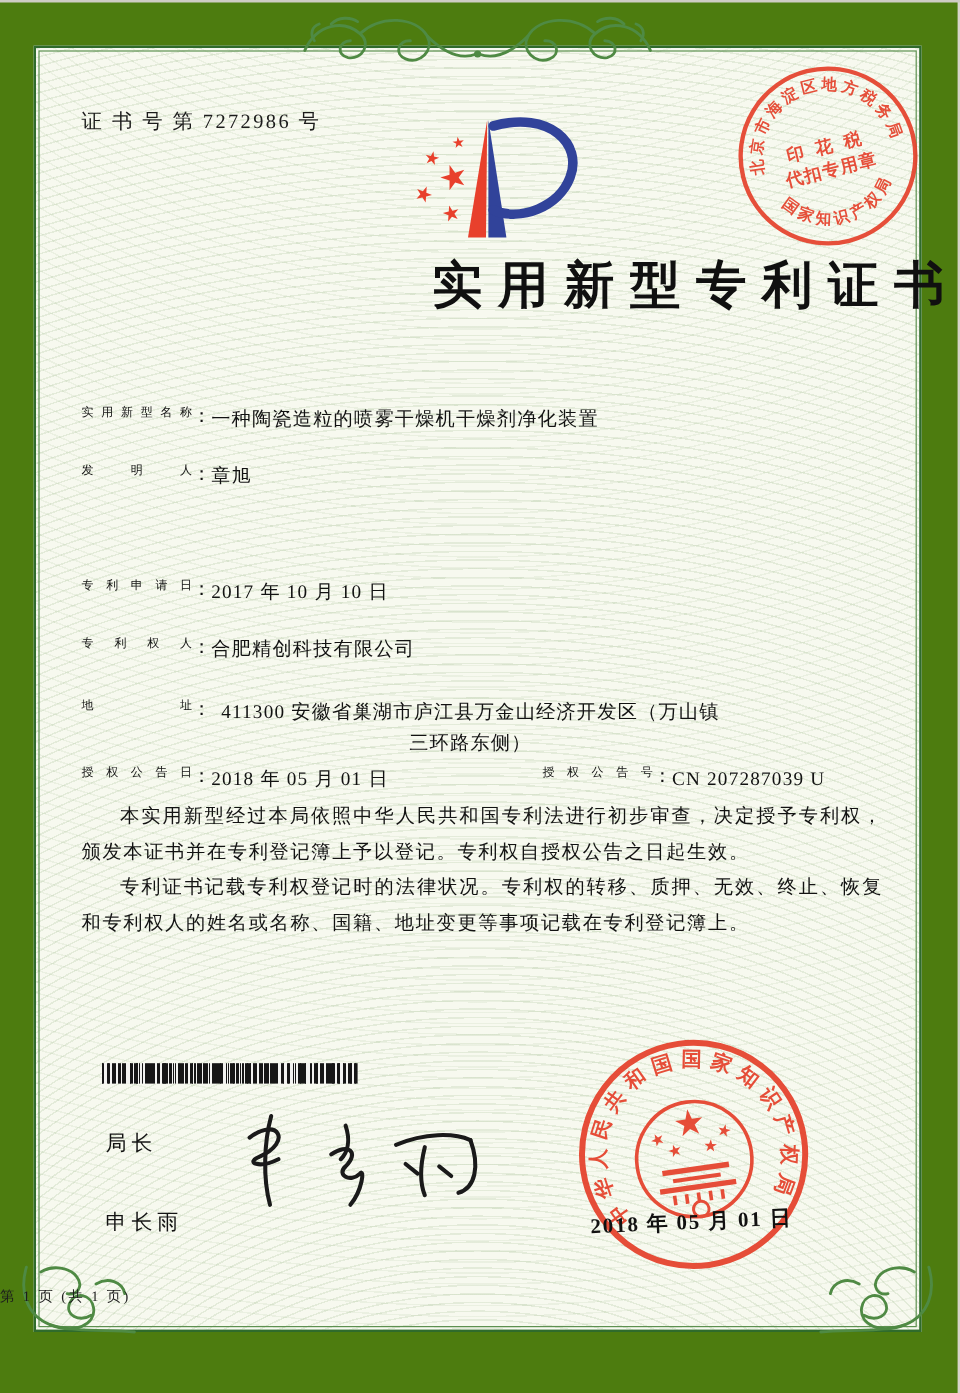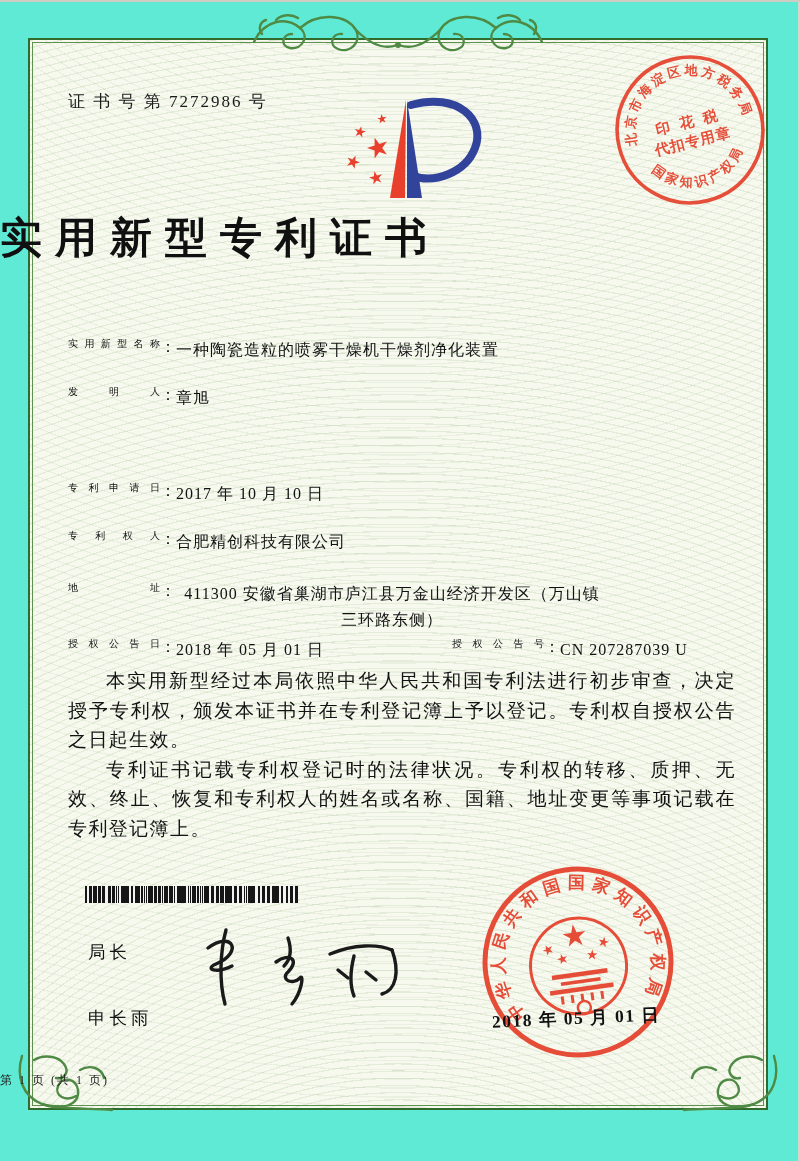--- a/index.html
+++ b/index.html
@@ -1,52 +1,52 @@
 <!DOCTYPE html>
 <html><head>
 <meta charset="utf-8">
 <style>
   html,body{margin:0;padding:0;}
   body{background:#efece4;font-family:"Liberation Serif","DejaVu Serif",serif;}
   .page{
     position:relative;width:800px;height:1161px;margin:0 auto;overflow:hidden;
-    background:#5eead4;
+    background:#4d7c0f;
     box-shadow:inset 0 2px 0 #cfccc4, inset -2px 0 0 #d8d5cc;
   }
   
   .frame{
     position:absolute;left:28px;top:38px;width:736px;height:1068px;
     border:2px solid #2f6b2c;
     background:
       repeating-radial-gradient(120% 85% at 50% 135%, rgba(125,162,104,0.16) 0 1.2px, rgba(255,255,255,0) 1.2px 7px),
       repeating-radial-gradient(130% 90% at 50% -45%, rgba(125,162,104,0.10) 0 1.2px, rgba(255,255,255,0) 1.2px 9px),
       #f7f9ef;
   }
   .frame-inner{position:absolute;inset:2px;border:1px solid #5d9150;pointer-events:none;}
   .abs{position:absolute;}
 
   .cert-no{left:68px;top:90px;font-size:17px;letter-spacing:2px;color:#1b1b1b;}
 
   .title{
-    left:0;top:210px;width:100%;text-align:left;
+    left:0;top:210px;width:100%;text-align:right;
     font-size:42px;font-weight:bold;letter-spacing:13px;color:#101010;
   }
 
   .field-row{left:68px;font-size:16px;color:#121212;}
   .flabel{
     display:inline-block;width:92px;font-size:10px;
     text-align:justify;text-align-last:justify;vertical-align:top;
   }
   .fcolon{display:inline-block;vertical-align:top;}
   .fvalue{display:inline-block;vertical-align:top;letter-spacing:1px;line-height:26px;text-align:center;}
   .fvalue-addr{width:432px;}
 
   .body-text{
     left:68px;top:666px;width:668px;
-    font-size:19px;line-height:29.5px;letter-spacing:1.4px;
+    font-size:16px;line-height:29.5px;letter-spacing:1.4px;
     text-align:justify;color:#131313;
   }
   .body-text p{margin:0;text-indent:2em;}
 
   .barcode{
     left:85px;top:886px;width:213px;height:17px;
     background:
       repeating-linear-gradient(90deg,#161616 0 2px,rgba(0,0,0,0) 2px 5px,#161616 5px 6px,rgba(0,0,0,0) 6px 9px,#161616 9px 12px,rgba(0,0,0,0) 12px 14px),
       repeating-linear-gradient(90deg,#161616 0 1px,#f2f2f0 1px 4px,#161616 4px 7px,#f2f2f0 7px 8px,#161616 8px 9px,#f2f2f0 9px 13px,#161616 13px 14px,#f2f2f0 14px 17px,#161616 17px 19px,#f2f2f0 19px 23px);
   }

